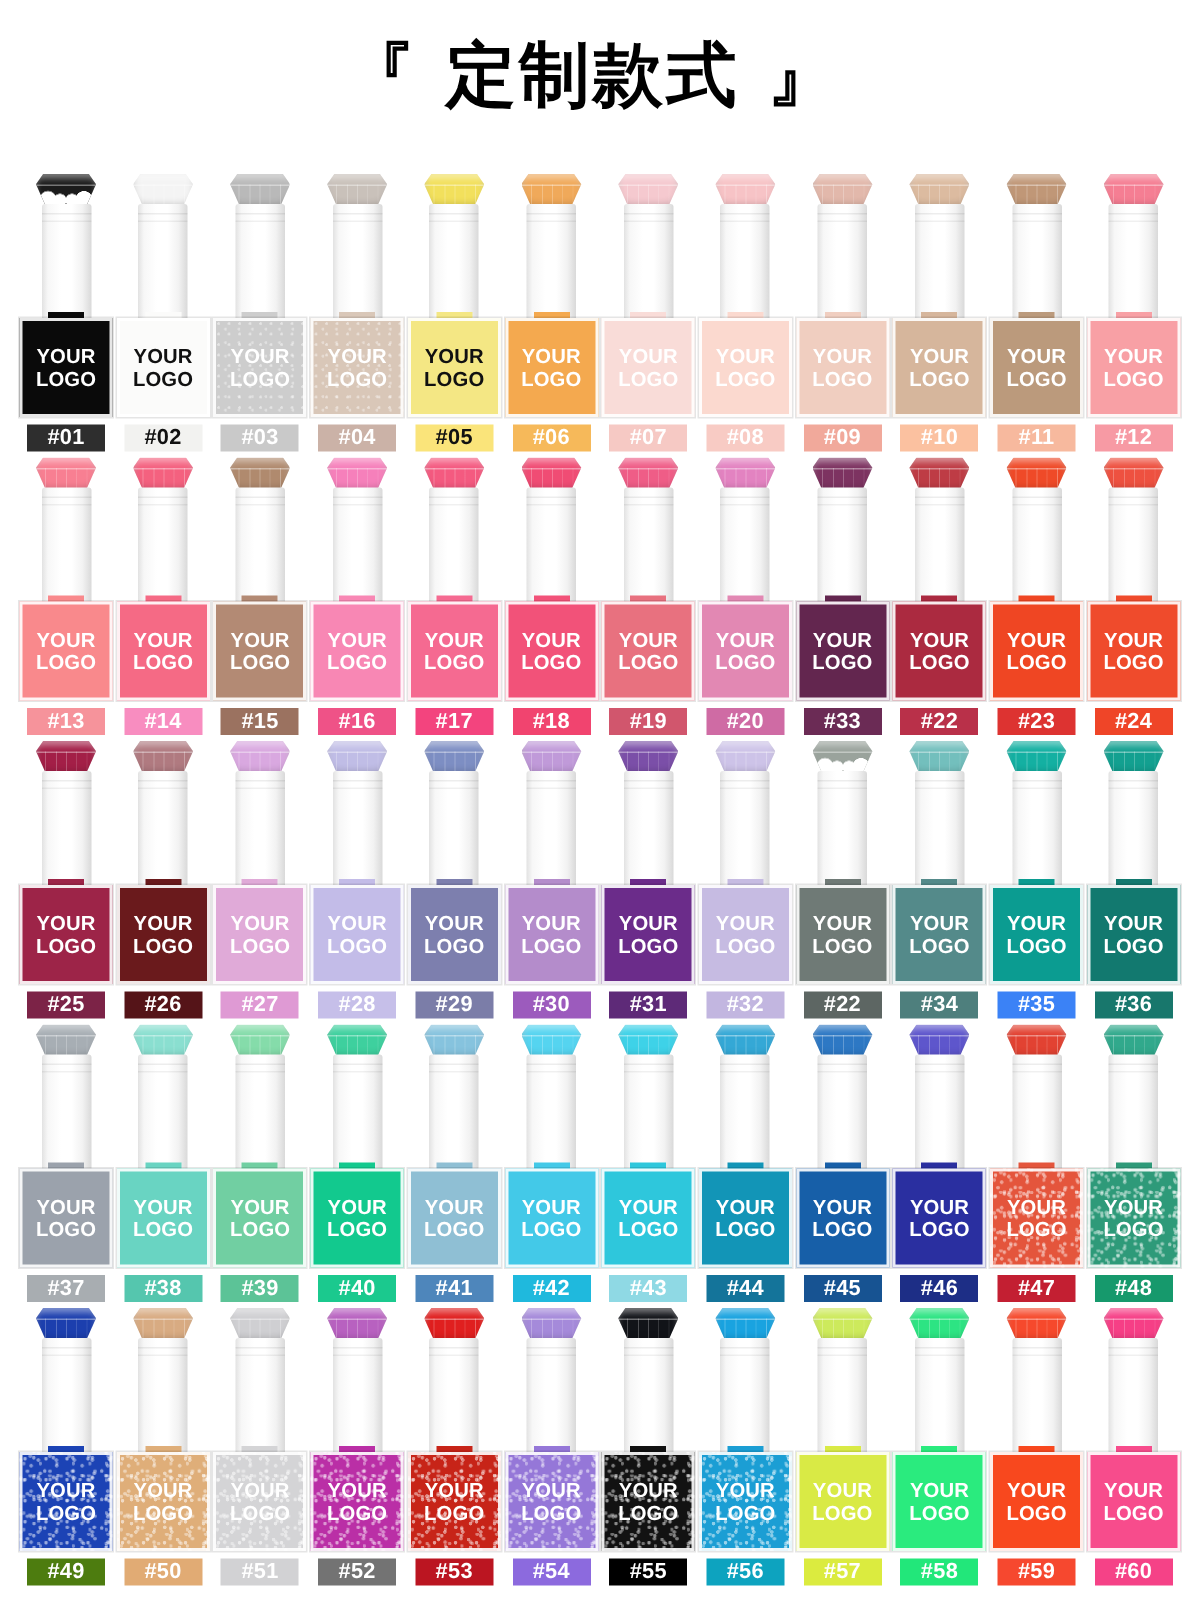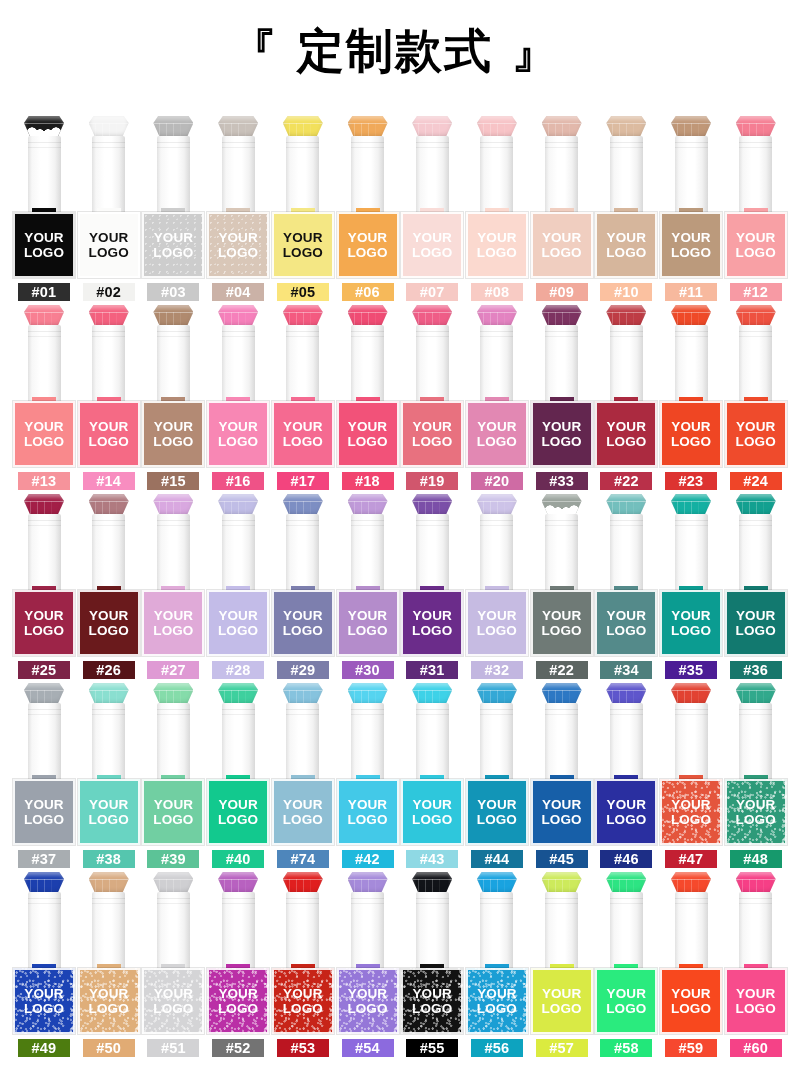--- a/index.html
+++ b/index.html
@@ -555,21 +555,21 @@
       <div class="swatch-item" style="left: 659px;">
         <div class="bottle">
           <div class="cap-gem" style="background: rgb(20, 176, 162);"></div>
           <div class="cap-neck"></div>
           <div class="neck-stem" style="background: rgb(11, 156, 145);"></div>
         </div>
         <div class="label-box" style="background-color: rgb(11, 156, 145);">
           <div class="lg">YOUR</div>
           <div class="lg">LOGO</div>
         </div>
-        <div class="code-chip" style="background-color: #4c1d95;">#35</div>
+        <div class="code-chip" style="background-color: #3b82f6;">#35</div>
       </div>
       <div class="swatch-item" style="left: 723.7px;">
         <div class="bottle">
           <div class="cap-gem" style="background: rgb(19, 160, 144);"></div>
           <div class="cap-neck"></div>
           <div class="neck-stem" style="background: rgb(18, 121, 111);"></div>
         </div>
         <div class="label-box" style="background-color: rgb(18, 121, 111);">
           <div class="lg">YOUR</div>
           <div class="lg">LOGO</div>
@@ -629,21 +629,21 @@
       <div class="swatch-item" style="left: 270.8px;">
         <div class="bottle">
           <div class="cap-gem" style="background: rgb(134, 195, 222);"></div>
           <div class="cap-neck"></div>
           <div class="neck-stem" style="background: rgb(143, 191, 212);"></div>
         </div>
         <div class="label-box" style="background-color: rgb(143, 191, 212);">
           <div class="lg">YOUR</div>
           <div class="lg">LOGO</div>
         </div>
-        <div class="code-chip" style="background-color: rgb(78, 134, 187);">#74</div>
+        <div class="code-chip" style="background-color: rgb(78, 134, 187);">#41</div>
       </div>
       <div class="swatch-item" style="left: 335.5px;">
         <div class="bottle">
           <div class="cap-gem" style="background: rgb(85, 212, 240);"></div>
           <div class="cap-neck"></div>
           <div class="neck-stem" style="background: rgb(67, 201, 232);"></div>
         </div>
         <div class="label-box" style="background-color: rgb(67, 201, 232);">
           <div class="lg">YOUR</div>
           <div class="lg">LOGO</div>

